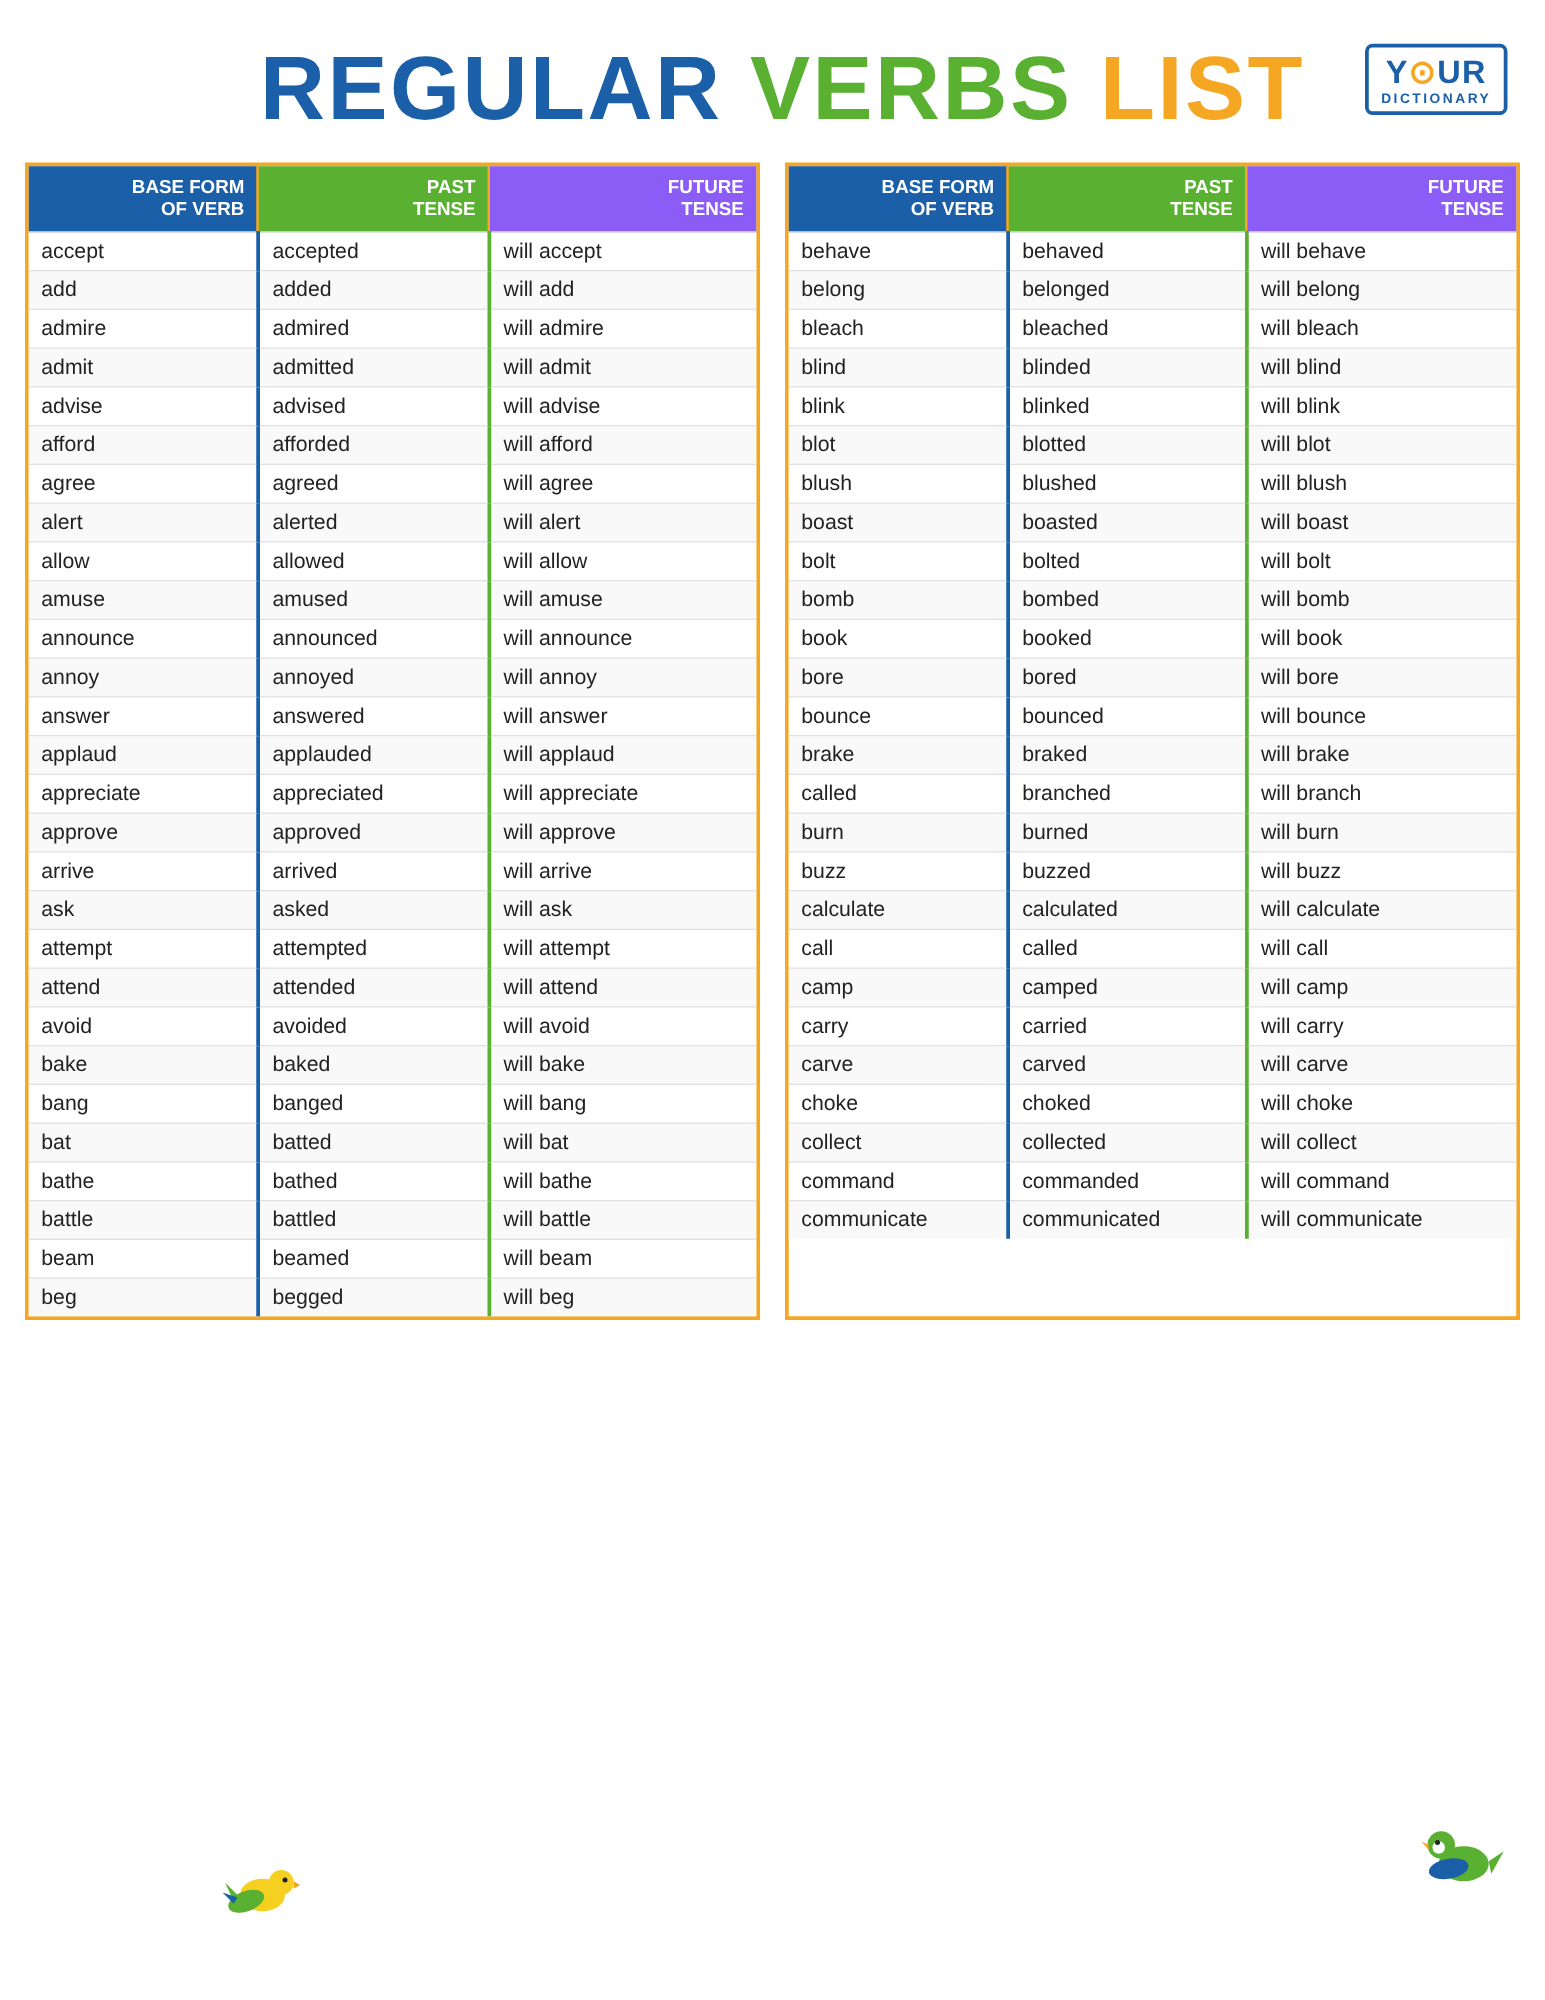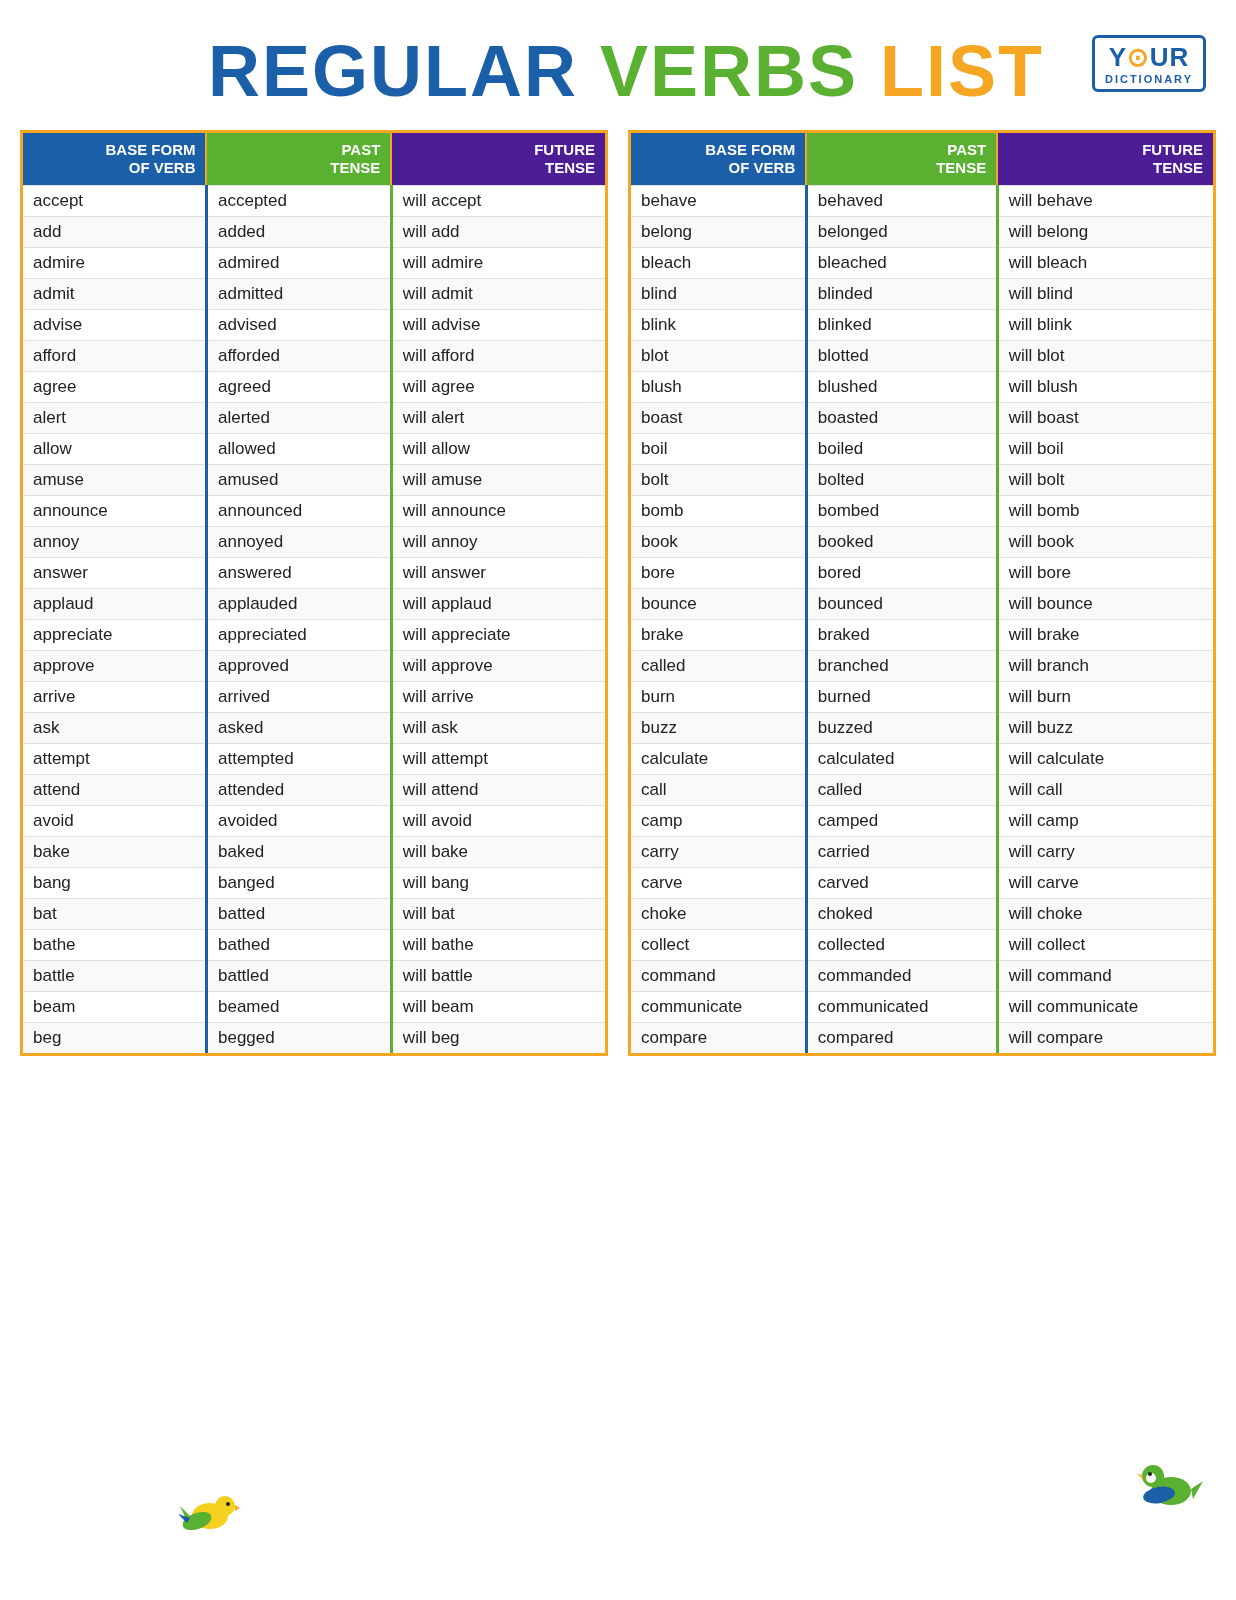--- a/index.html
+++ b/index.html
@@ -53,21 +53,21 @@
     th {
       padding: 8px 10px;
       text-align: right;
       font-weight: 900;
       font-size: 15px;
       text-transform: uppercase;
       color: #fff;
     }
     th.base-form { background: #1a5fa8; border-right: 2px solid #f5a623; }
     th.past-tense { background: #5ab030; border-right: 2px solid #f5a623; }
-    th.future-tense { background: #4c1d95; }
+    th.future-tense { background: #8b5cf6; }
     td {
       padding: 5px 10px;
       font-size: 17px;
       color: #222;
       border-top: 1px solid #e0e0e0;
     }
     td.base-col { border-right: 3px solid #1a5fa8; font-weight: 400; }
     td.past-col { border-right: 3px solid #5ab030; font-weight: 400; }
     td.future-col { font-weight: 400; }
     tr:nth-child(even) td { background: #f9f9f9; }
@@ -295,25 +295,20 @@
     <td class="base-col">blush</td>
     <td class="past-col">blushed</td>
     <td class="future-col">will blush</td>
   </tr>
           <tr>
     <td class="base-col">boast</td>
     <td class="past-col">boasted</td>
     <td class="future-col">will boast</td>
   </tr>
           <tr>
-    <td class="base-col">boil</td>
-    <td class="past-col">boiled</td>
-    <td class="future-col">will boil</td>
-  </tr>
-          <tr>
     <td class="base-col">bolt</td>
     <td class="past-col">bolted</td>
     <td class="future-col">will bolt</td>
   </tr>
           <tr>
     <td class="base-col">bomb</td>
     <td class="past-col">bombed</td>
     <td class="future-col">will bomb</td>
   </tr>
           <tr>
@@ -388,25 +383,20 @@
   </tr>
           <tr>
     <td class="base-col">command</td>
     <td class="past-col">commanded</td>
     <td class="future-col">will command</td>
   </tr>
           <tr>
     <td class="base-col">communicate</td>
     <td class="past-col">communicated</td>
     <td class="future-col">will communicate</td>
-  </tr>
-          <tr>
-    <td class="base-col">compare</td>
-    <td class="past-col">compared</td>
-    <td class="future-col">will compare</td>
   </tr>
         </tbody>
     </table>
   </div>
 
 </div>
 
 <style>
   body { position: relative; }
 </style>

